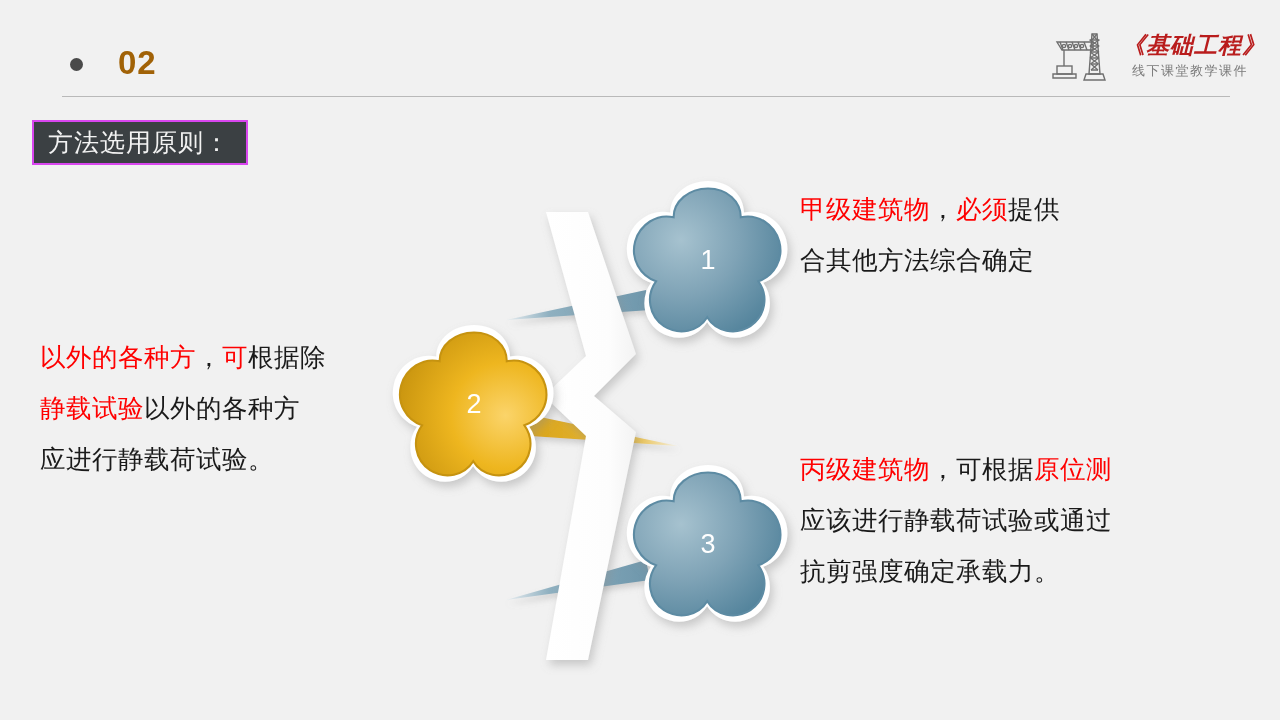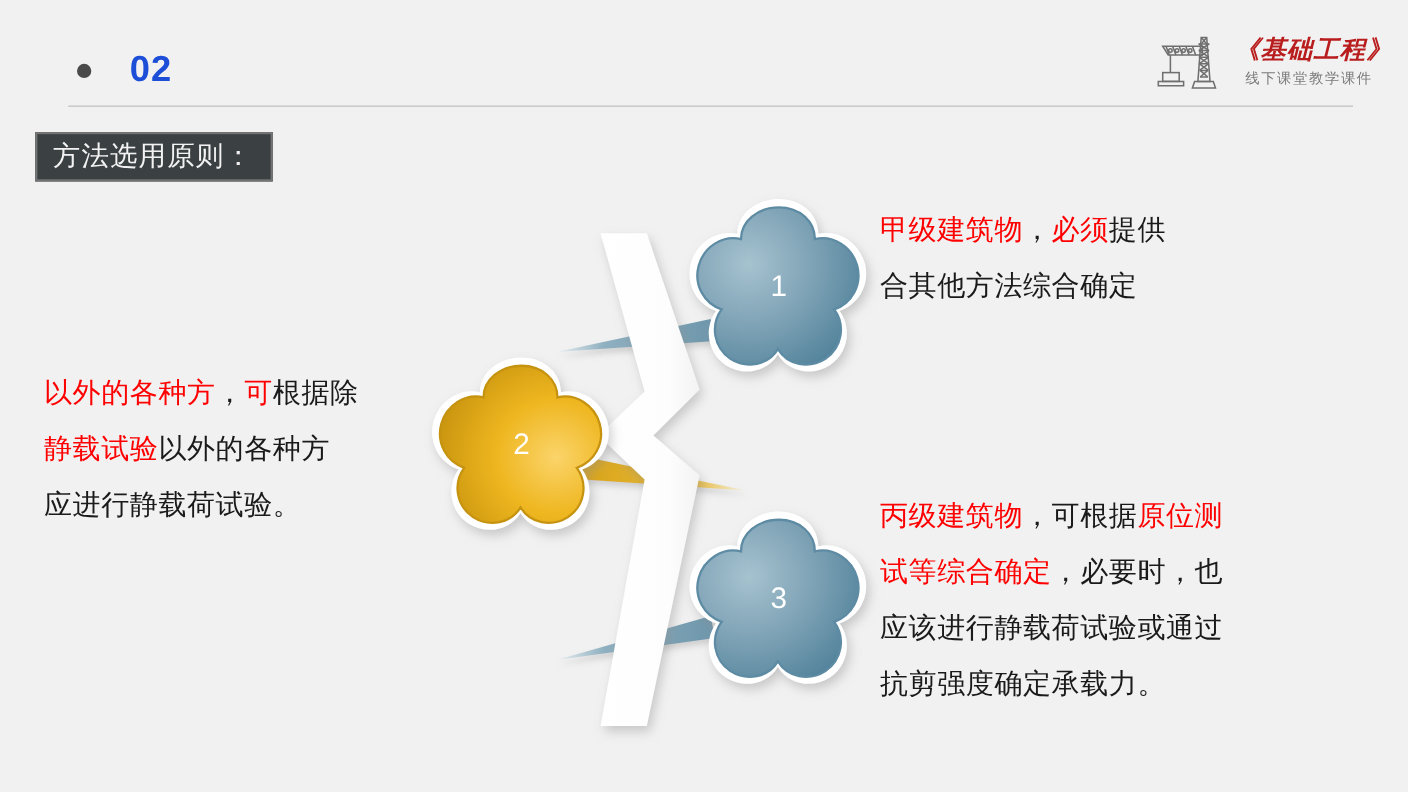--- a/index.html
+++ b/index.html
@@ -31,21 +31,21 @@
     height: 13px;
     border-radius: 50%;
     background: #4a4a4a;
   }
   .header-number {
     position: absolute;
     left: 118px;
     top: 43px;
     font-size: 33px;
     font-weight: bold;
-    color: #1d4ed8;
+    color: #a16207;
     letter-spacing: 1px;
     line-height: 40px;
   }
   .header-title {
     position: absolute;
     left: 196px;
     top: 41px;
     font-size: 35px;
     font-weight: bold;
     color: #4a4a4a;
@@ -101,21 +101,21 @@
 
   
   .subtitle-box {
     position: absolute;
     left: 32px;
     top: 120px;
     height: 45px;
     box-sizing: border-box;
     padding: 0 16px 0 14px;
     background: #3b4043;
-    border: 2px solid #737373;
+    border: 2px solid #d946ef;
     display: flex;
     align-items: center;
   }
   .subtitle-box span {
     font-size: 25px;
     color: #f2f2f2;
     letter-spacing: 1px;
     line-height: 25px;
     white-space: nowrap;
   }
@@ -290,18 +290,17 @@
       <span class="ln"><span class="hl">甲级建筑物</span><span>，</span><span class="hl">必须</span><span>提供</span></span>
       <span class="ln"><span>合其他方法综合确定</span></span>
     </div>
   <div class="para" id="para-left">
       <span class="ln"><span class="hl">以外的各种方</span><span>，</span><span class="hl">可</span><span>根据除</span></span>
       <span class="ln"><span class="hl">静载试验</span><span>以外的各种方</span></span>
       <span class="ln"><span>应进行静载荷试验。</span></span>
     </div>
   <div class="para" id="para-bottom">
       <span class="ln"><span class="hl">丙级建筑物</span><span>，可根据</span><span class="hl">原位测</span></span>
-      <span class="ln"><span class="hl">试等综合确定</span><span>，必要时，也</span></span>
       <span class="ln"><span>应该进行静载荷试验或通过</span></span>
       <span class="ln"><span>抗剪强度确定承载力。</span></span>
     </div>
 
 </div>
 
 </body></html>

